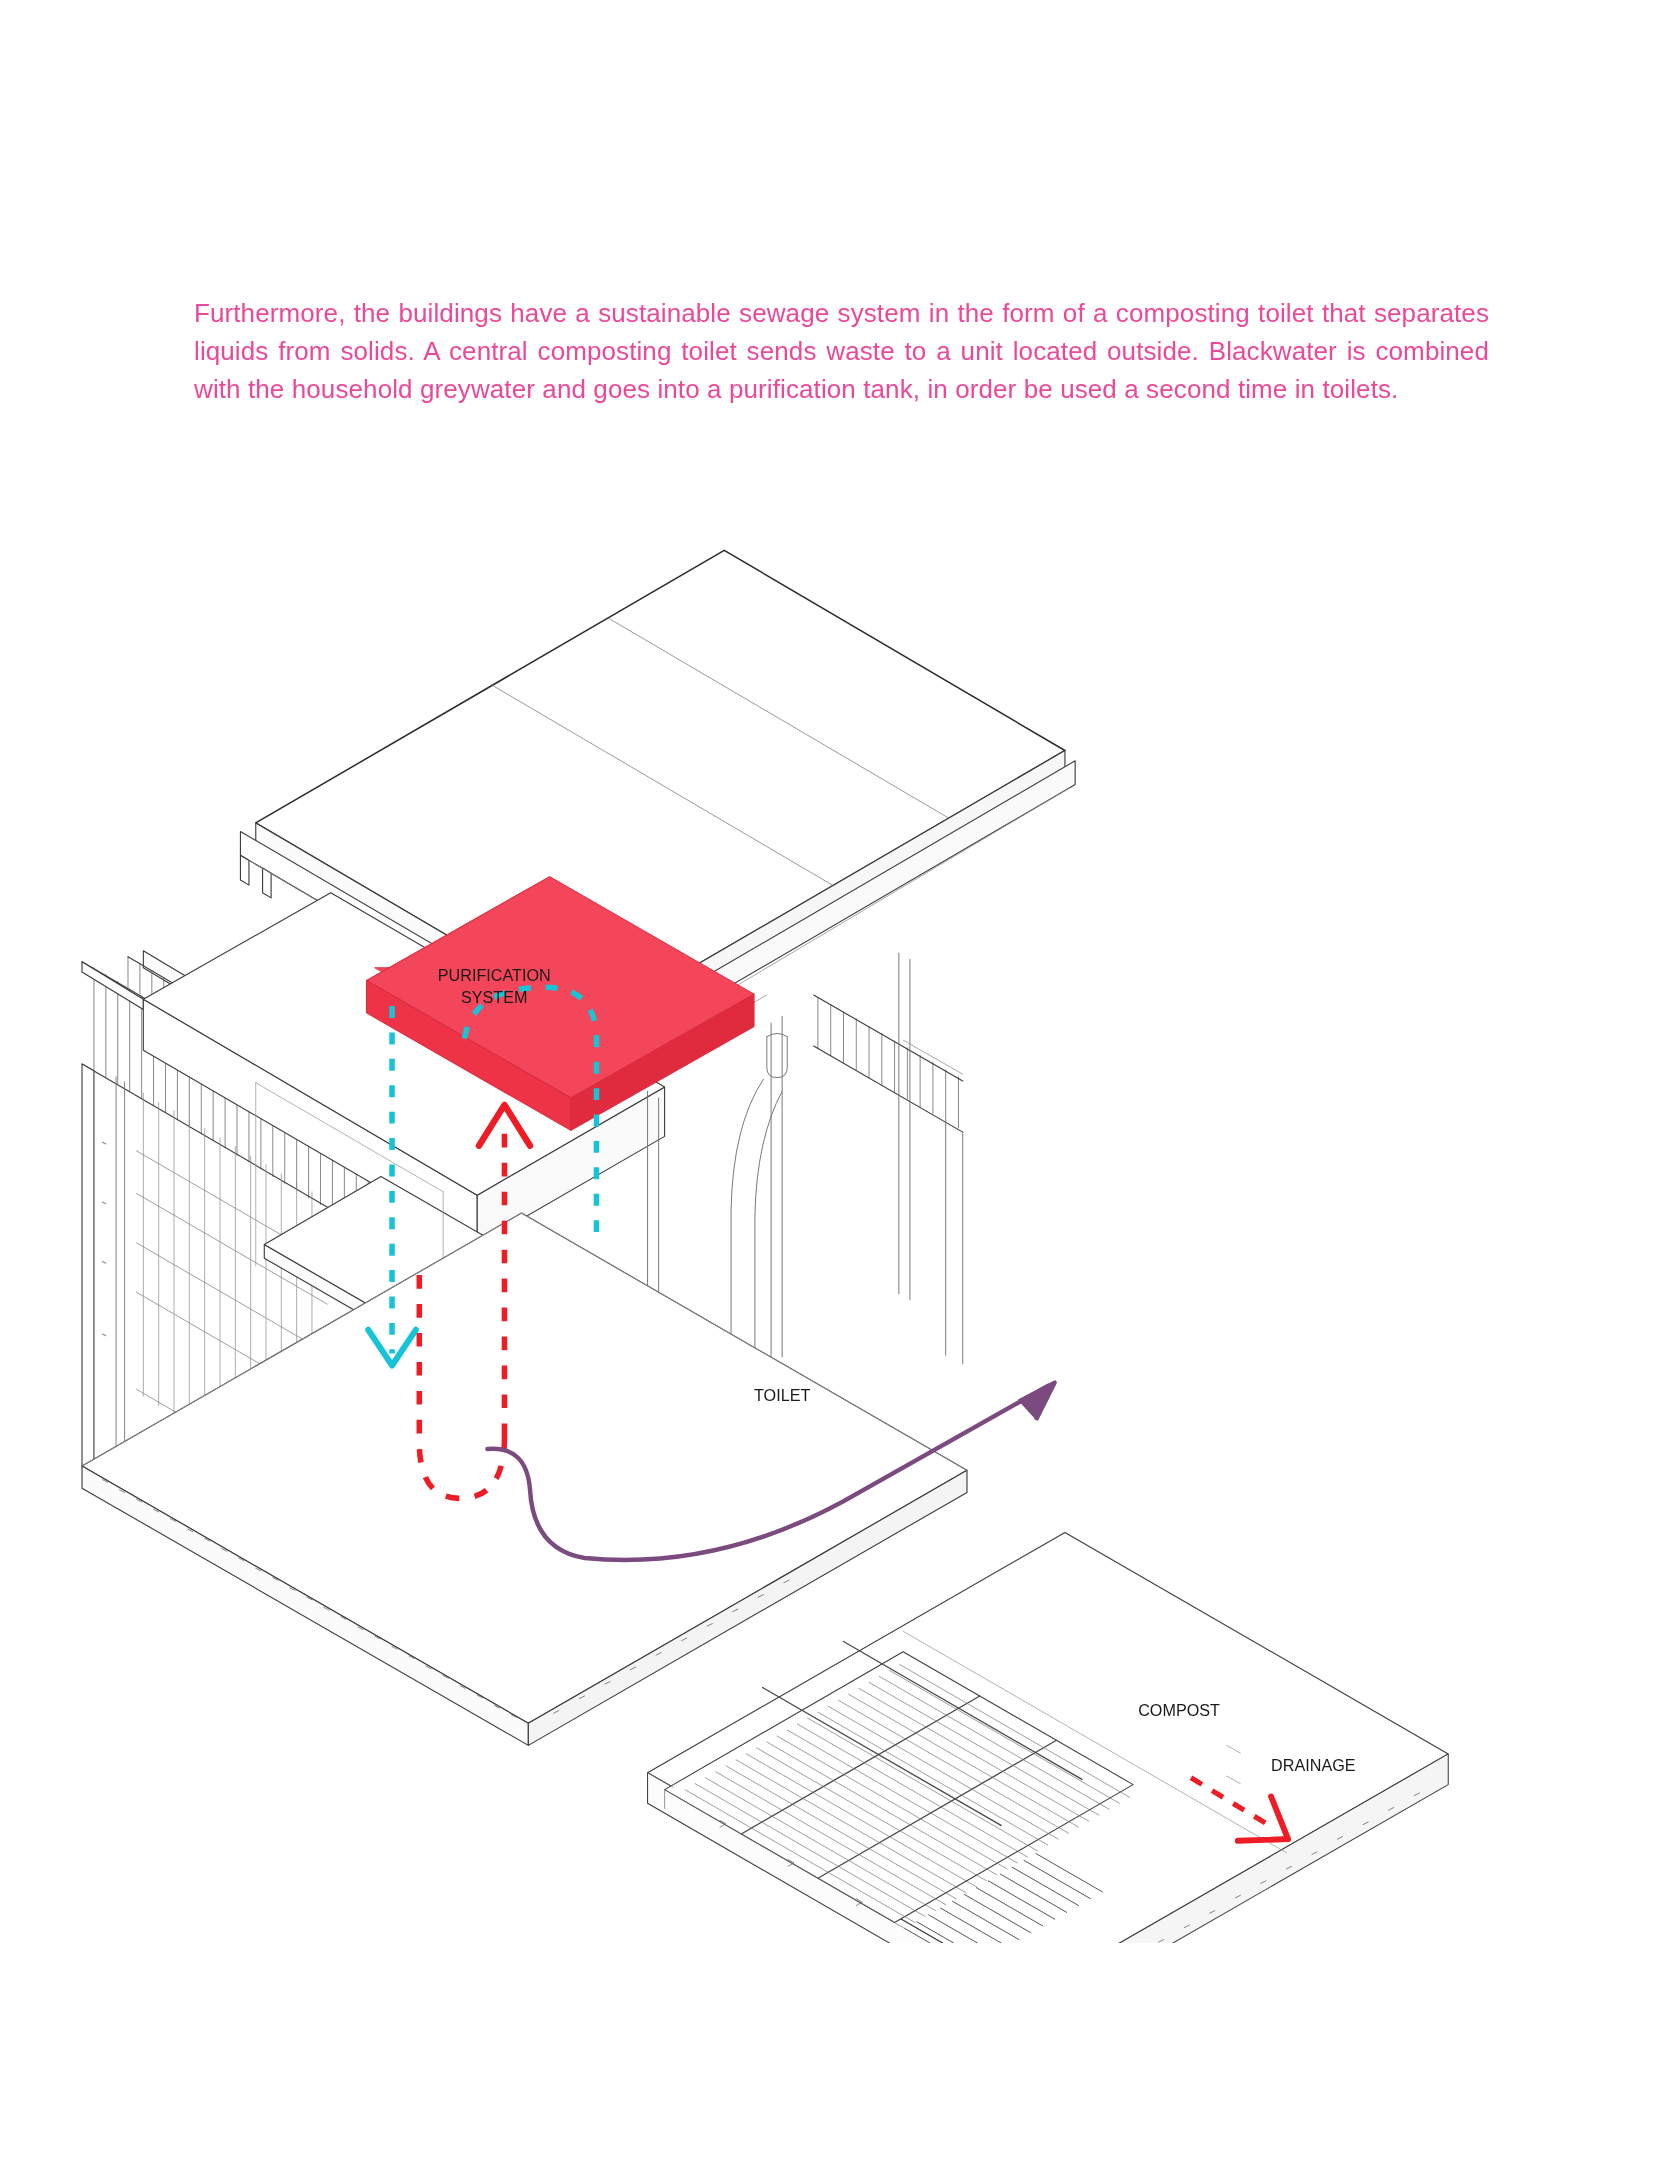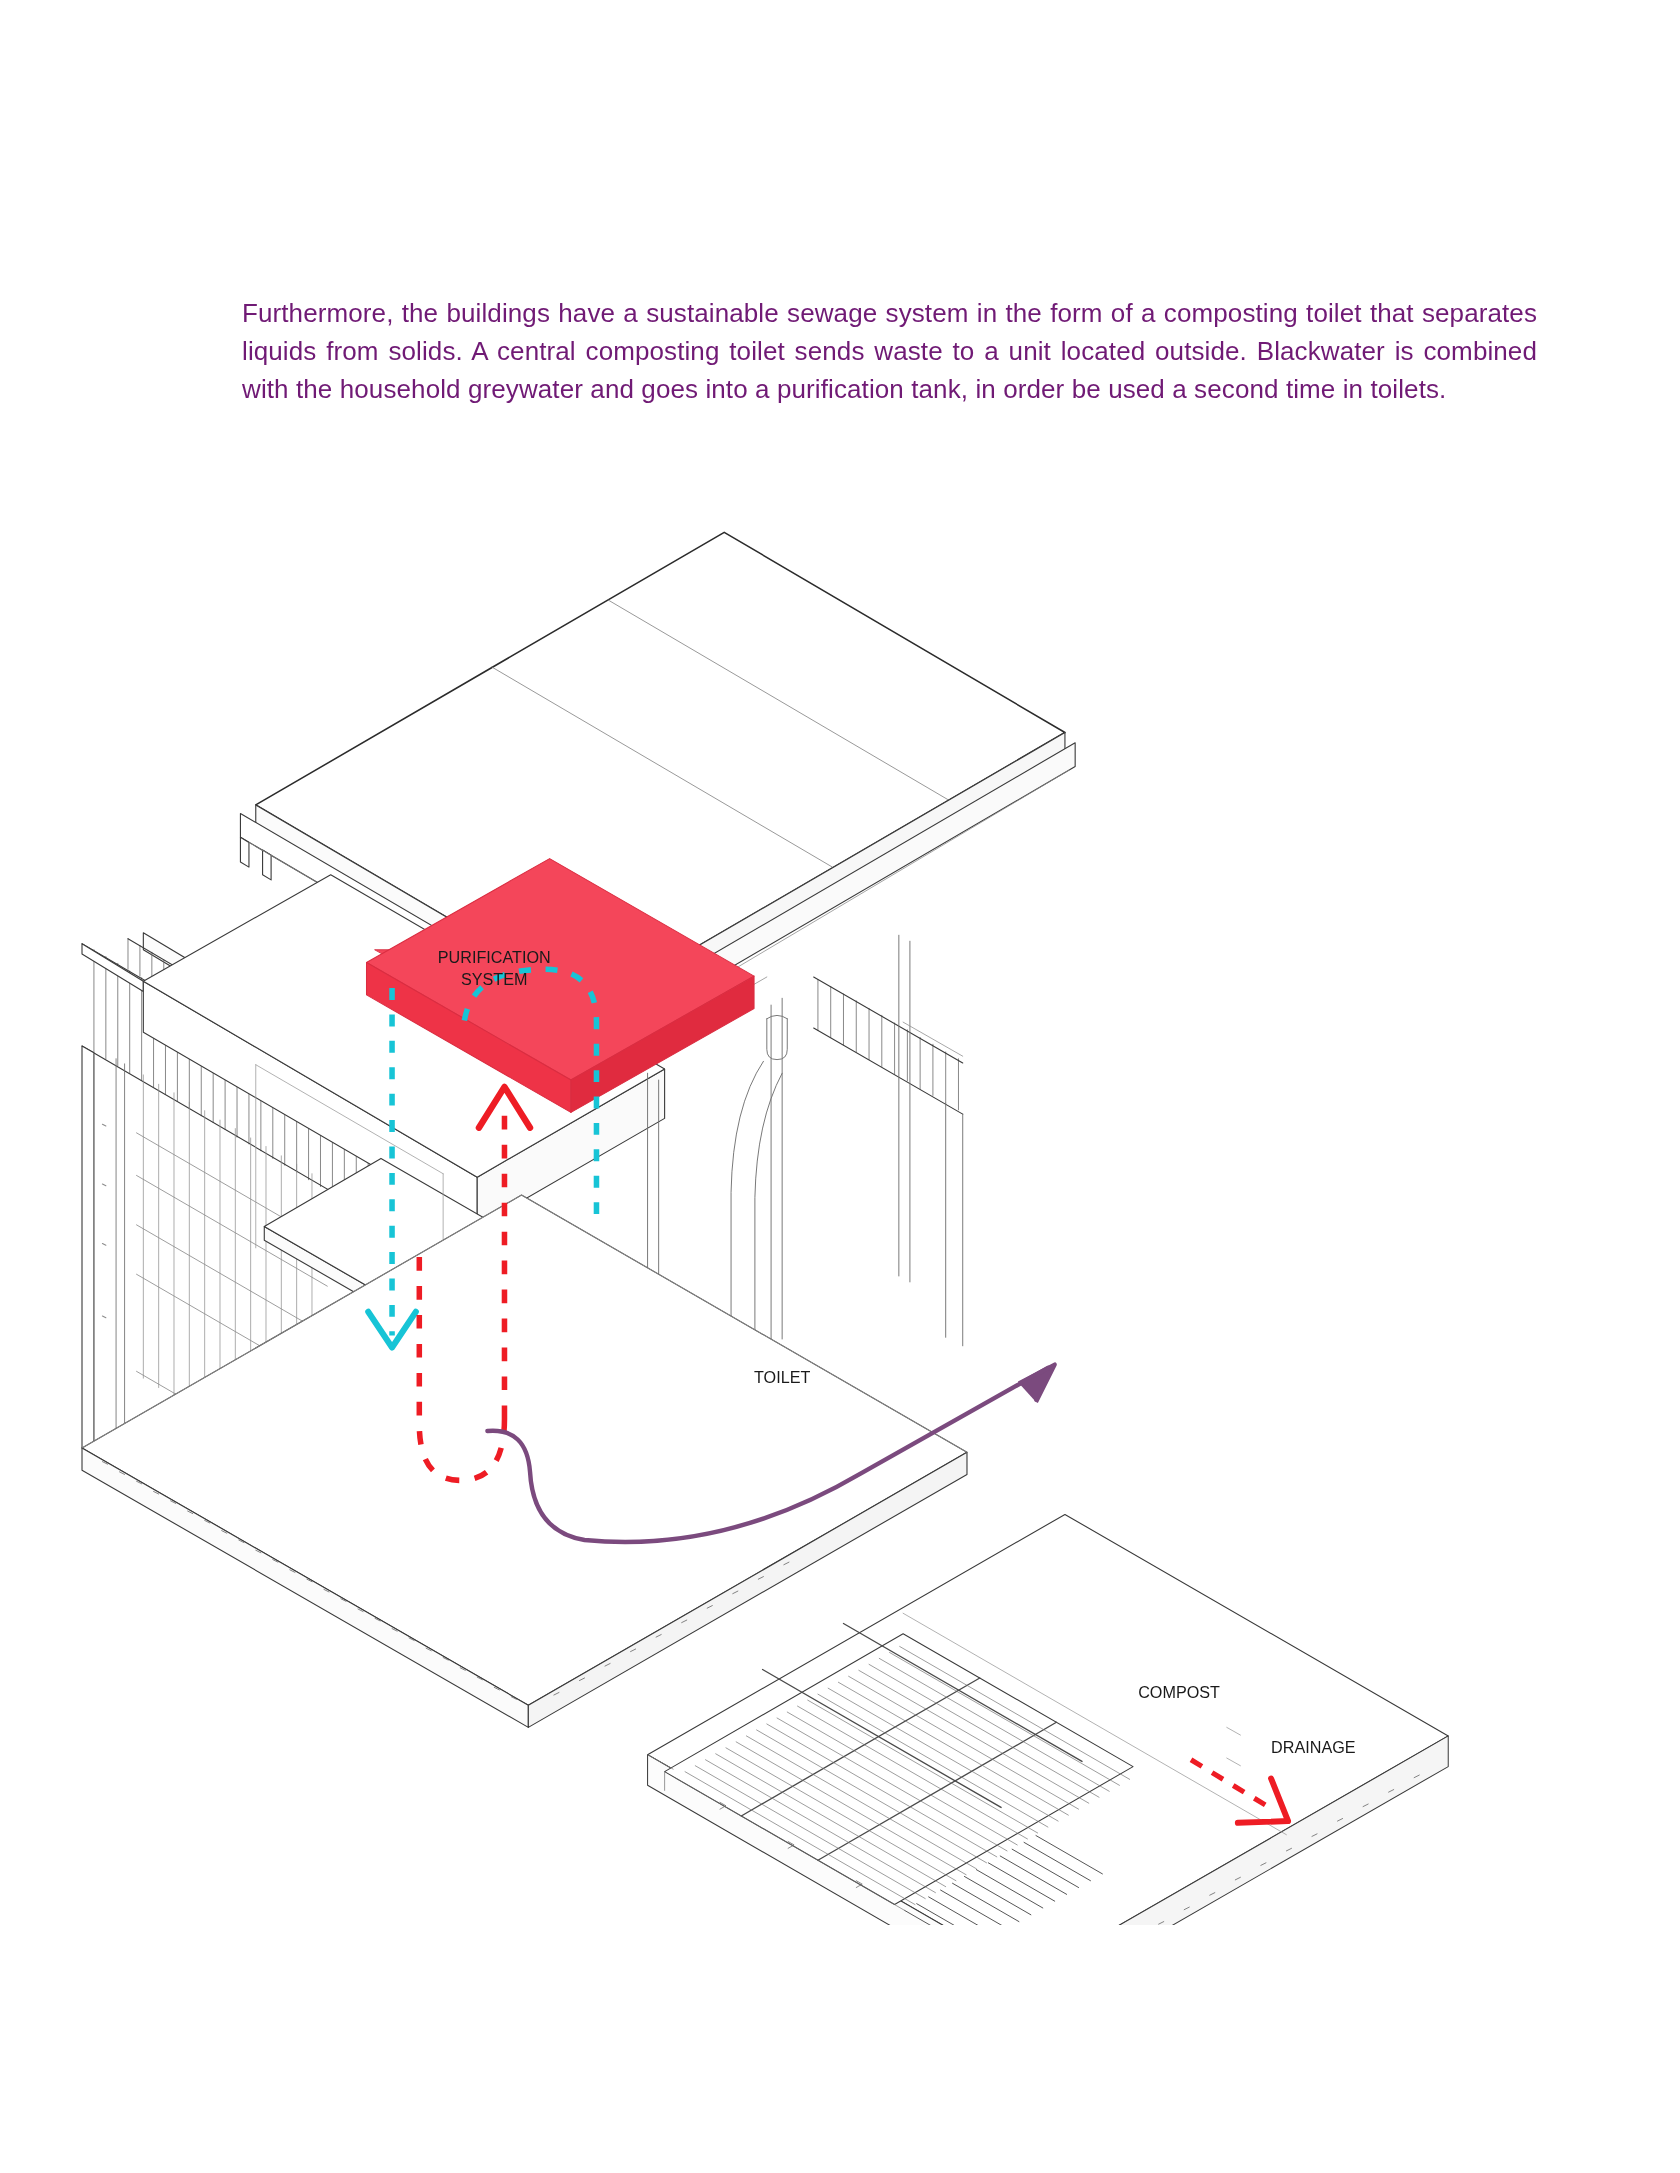--- a/index.html
+++ b/index.html
@@ -21,29 +21,28 @@
     background: #ffffff;
   }
   .body-text {
     position: absolute;
     left: 194px;
     top: 268px;
     width: 1295px;
     font-family: "Liberation Sans", sans-serif;
     font-size: 26px;
     line-height: 38px;
-    color: #701a75;
+    color: #ec4899;
     text-align: justify;
     letter-spacing: 0.1px;
-    margin-left: 48px;
   }
   .diagram-wrap {
     position: absolute;
     left: 0;
-    top: 477px;
+    top: 495px;
     width: 1345px;
     height: 1448px;
   }
   svg.diagram {
     display: block;
     width: 1681px;
     height: 1448px;
   }
   .lbl {
     font-family: "Liberation Sans", sans-serif;

